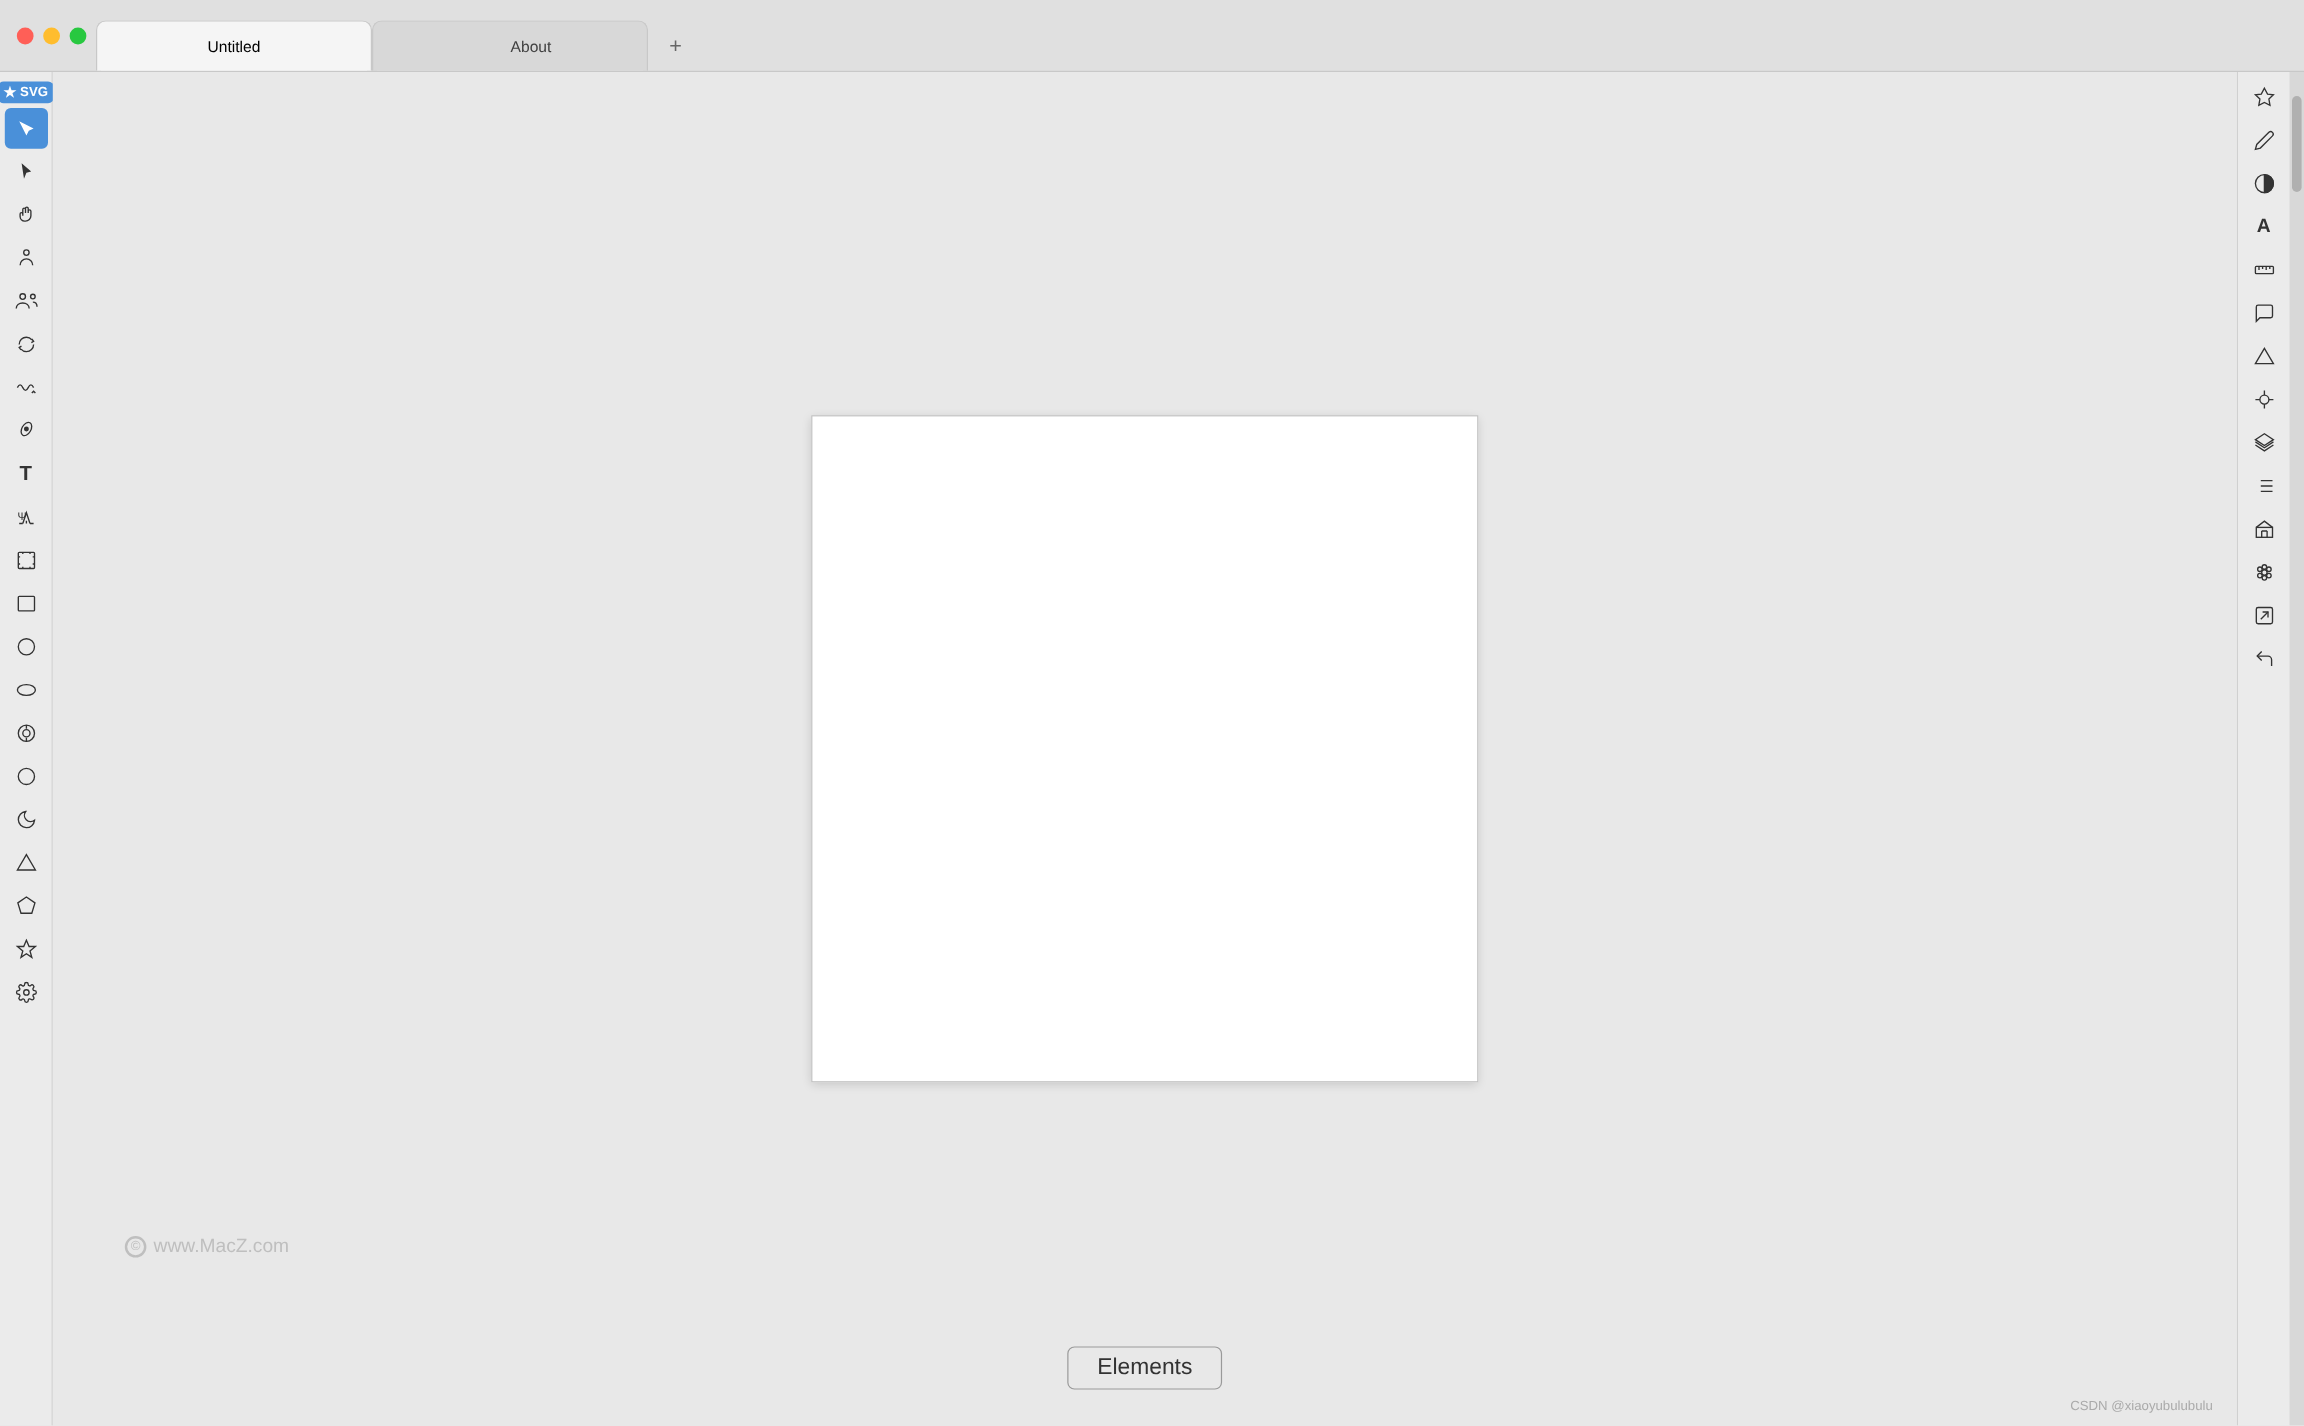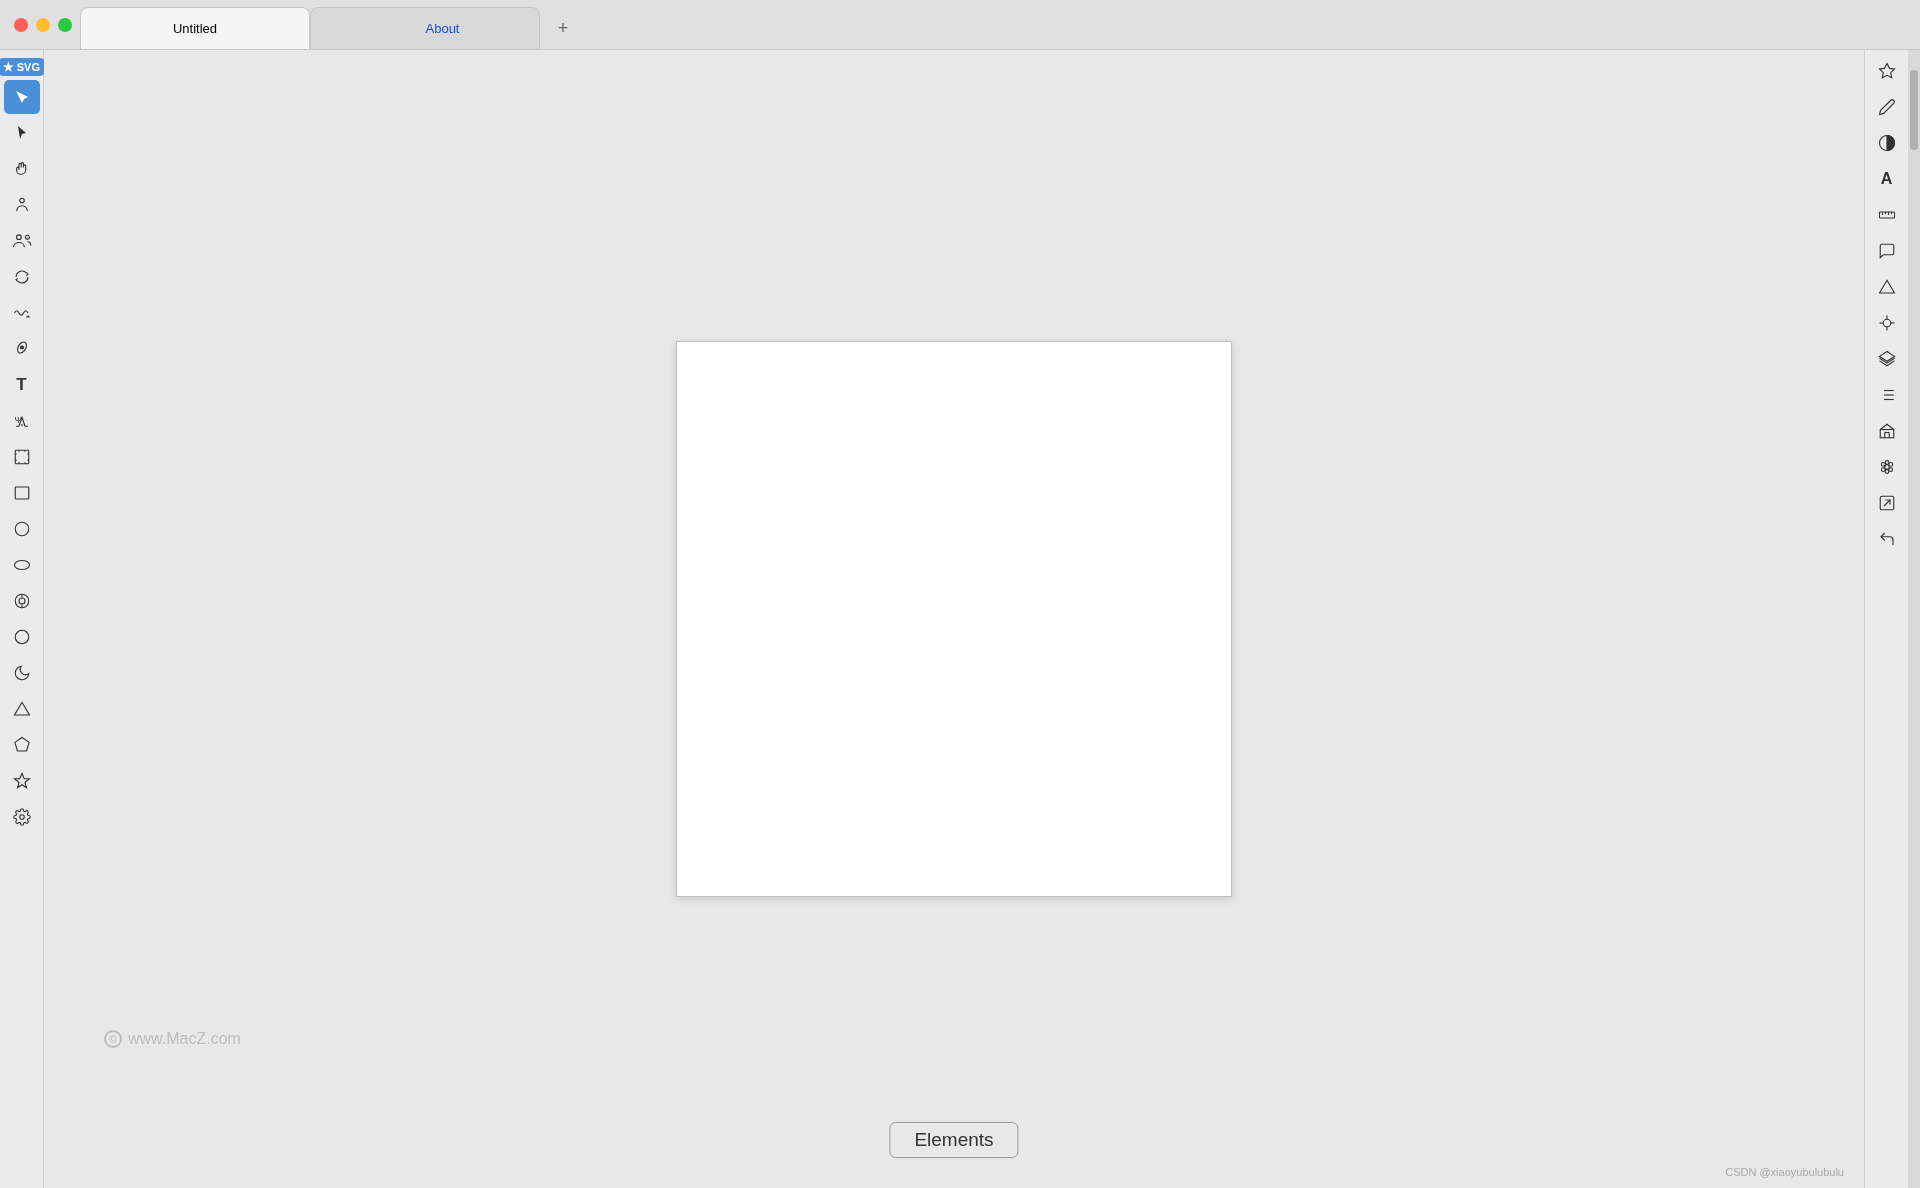--- a/index.html
+++ b/index.html
@@ -8,21 +8,21 @@
       height: 1188px;
       background: #e8e8e8;
       font-family: -apple-system, BlinkMacSystemFont, "Helvetica Neue", sans-serif;
       overflow: hidden;
       display: flex;
       flex-direction: column;
     }
 
     
     .titlebar {
-      height: 50px;
+      height: 60px;
       background: #e0e0e0;
       display: flex;
       align-items: flex-end;
       padding-left: 80px;
       flex-shrink: 0;
       border-bottom: 1px solid #c8c8c8;
       position: relative;
     }
     .window-controls {
       position: absolute;
@@ -57,21 +57,21 @@
       border: 1px solid #c8c8c8;
       border-bottom: none;
       margin-right: 0;
     }
     .tab.active {
       background: #f5f5f5;
       color: #000;
     }
     .tab.inactive {
       background: #d8d8d8;
-      color: #1d4ed8;
+      color: #404040;
       padding-left: 35px;
     }
     .tab-add {
       width: 30px;
       height: 30px;
       display: flex;
       align-items: center;
       justify-content: center;
       font-size: 18px;
       color: #666;

